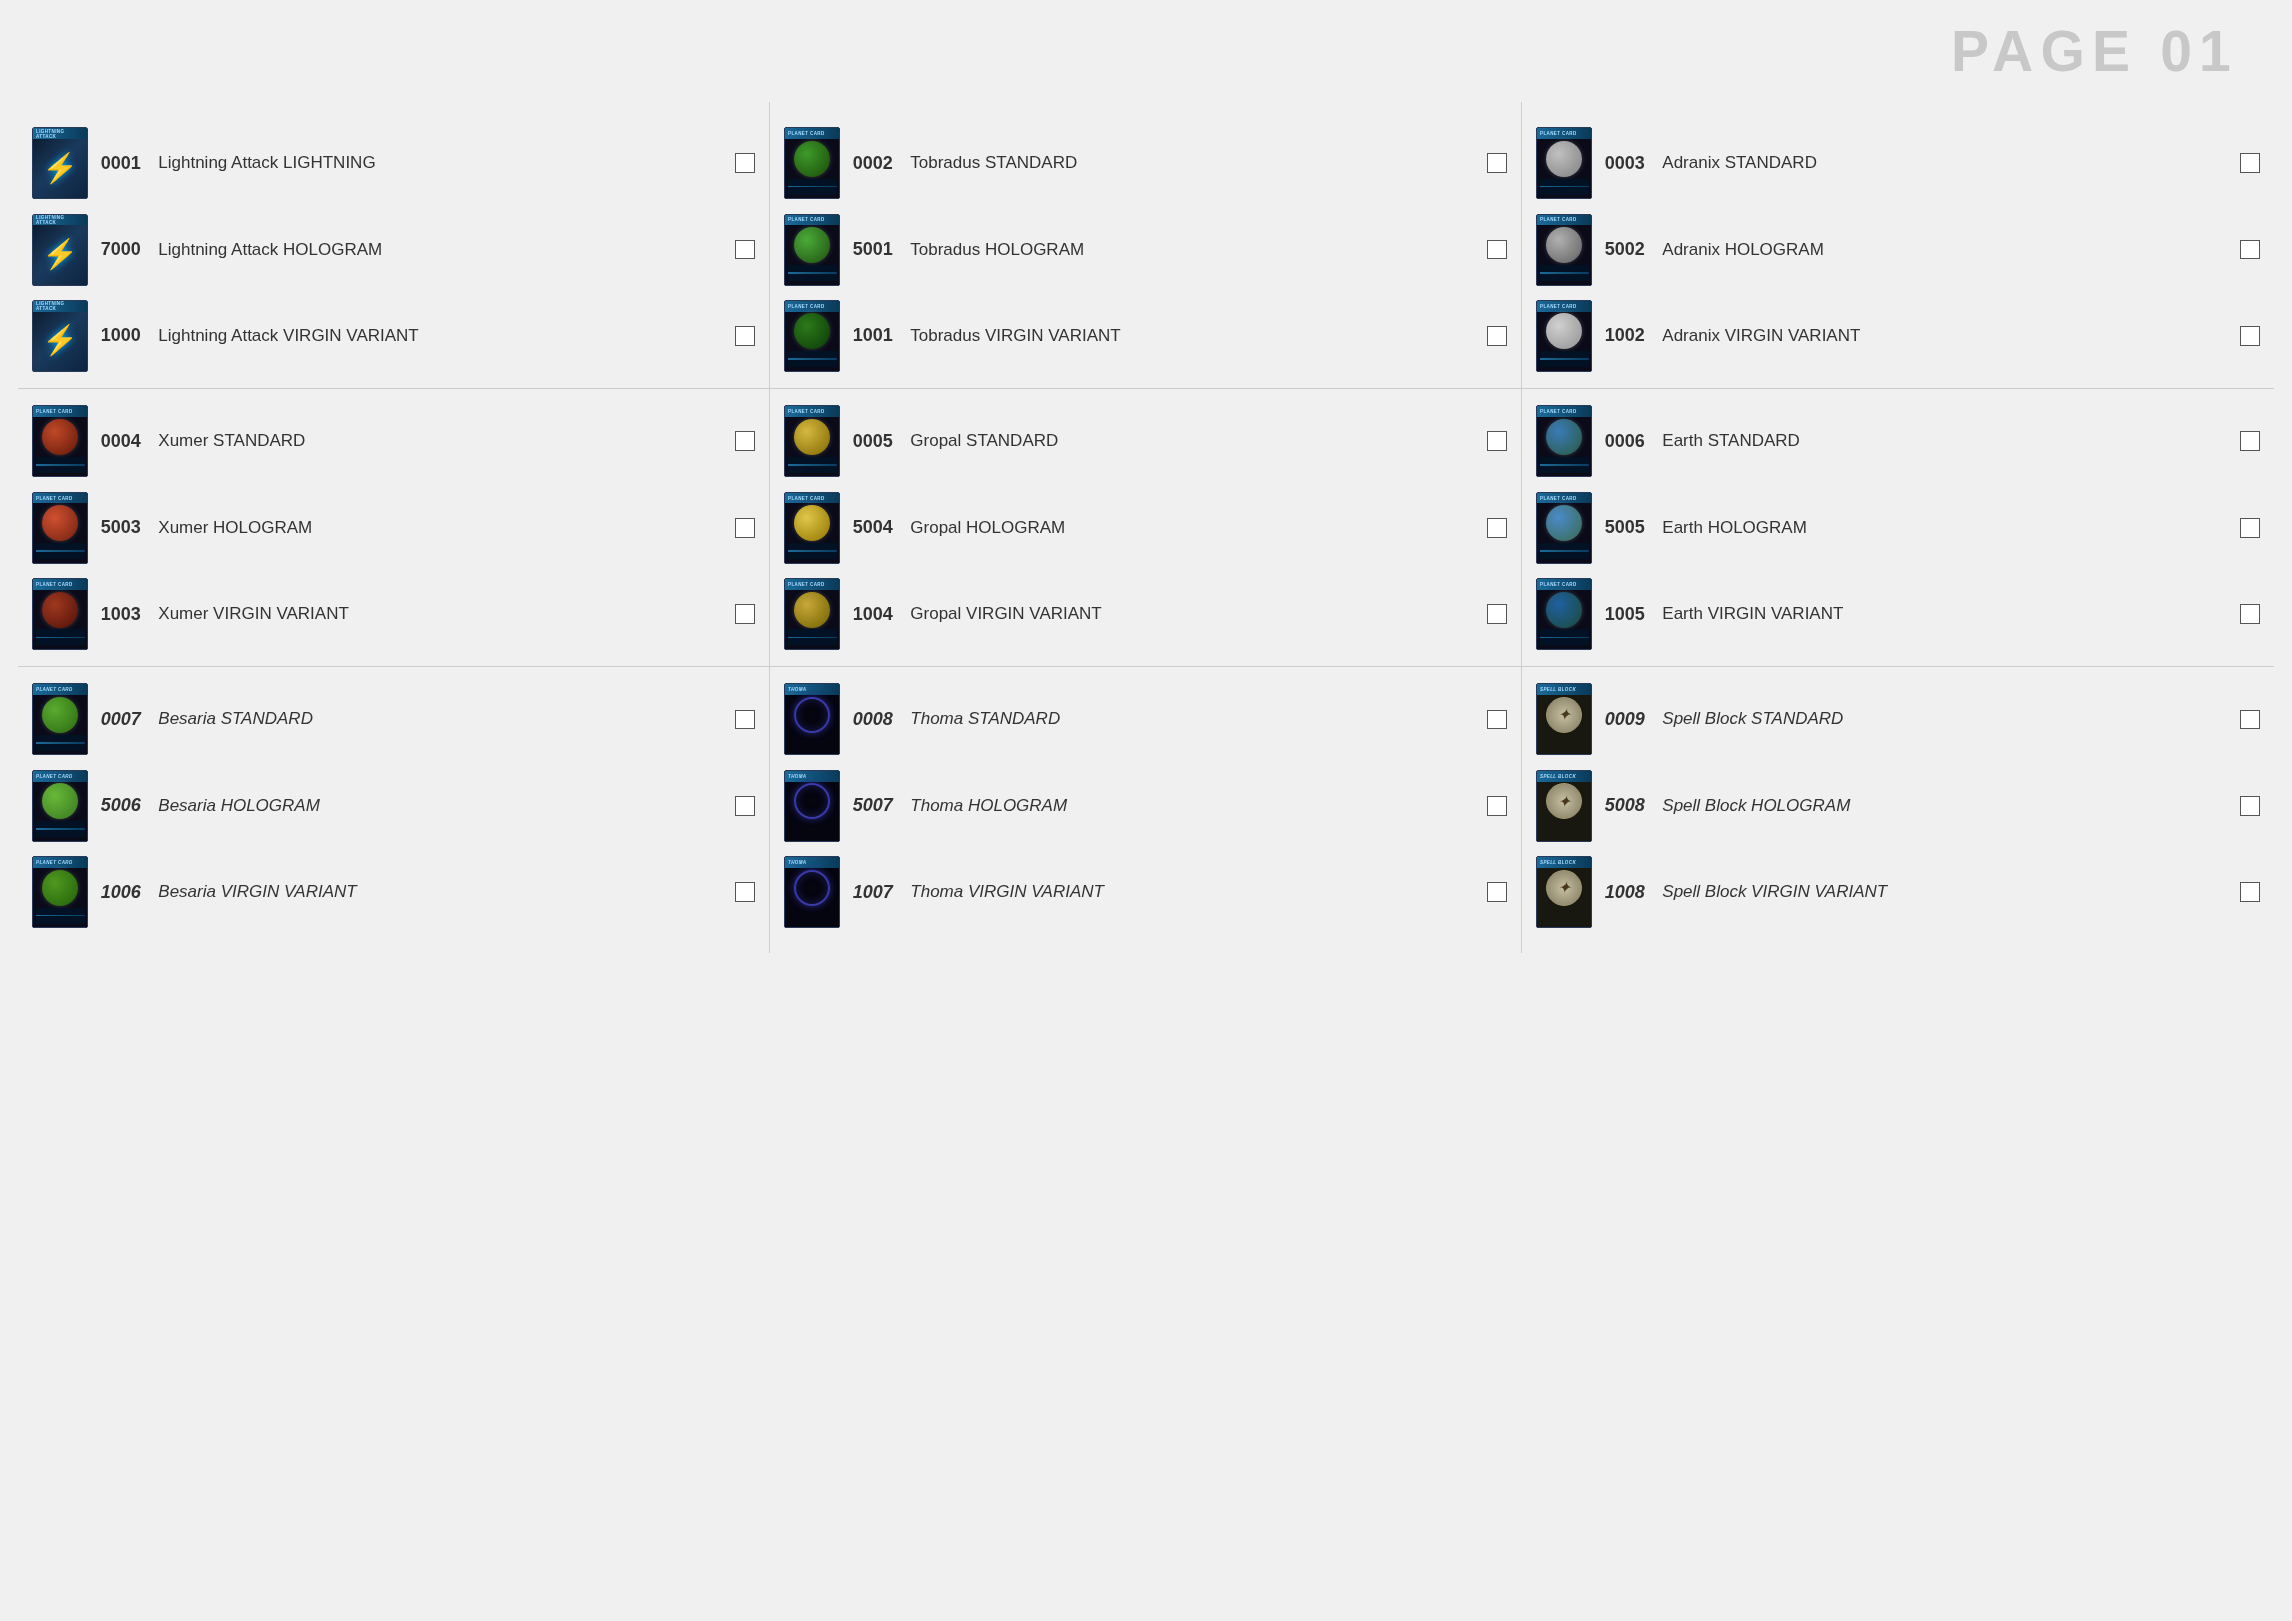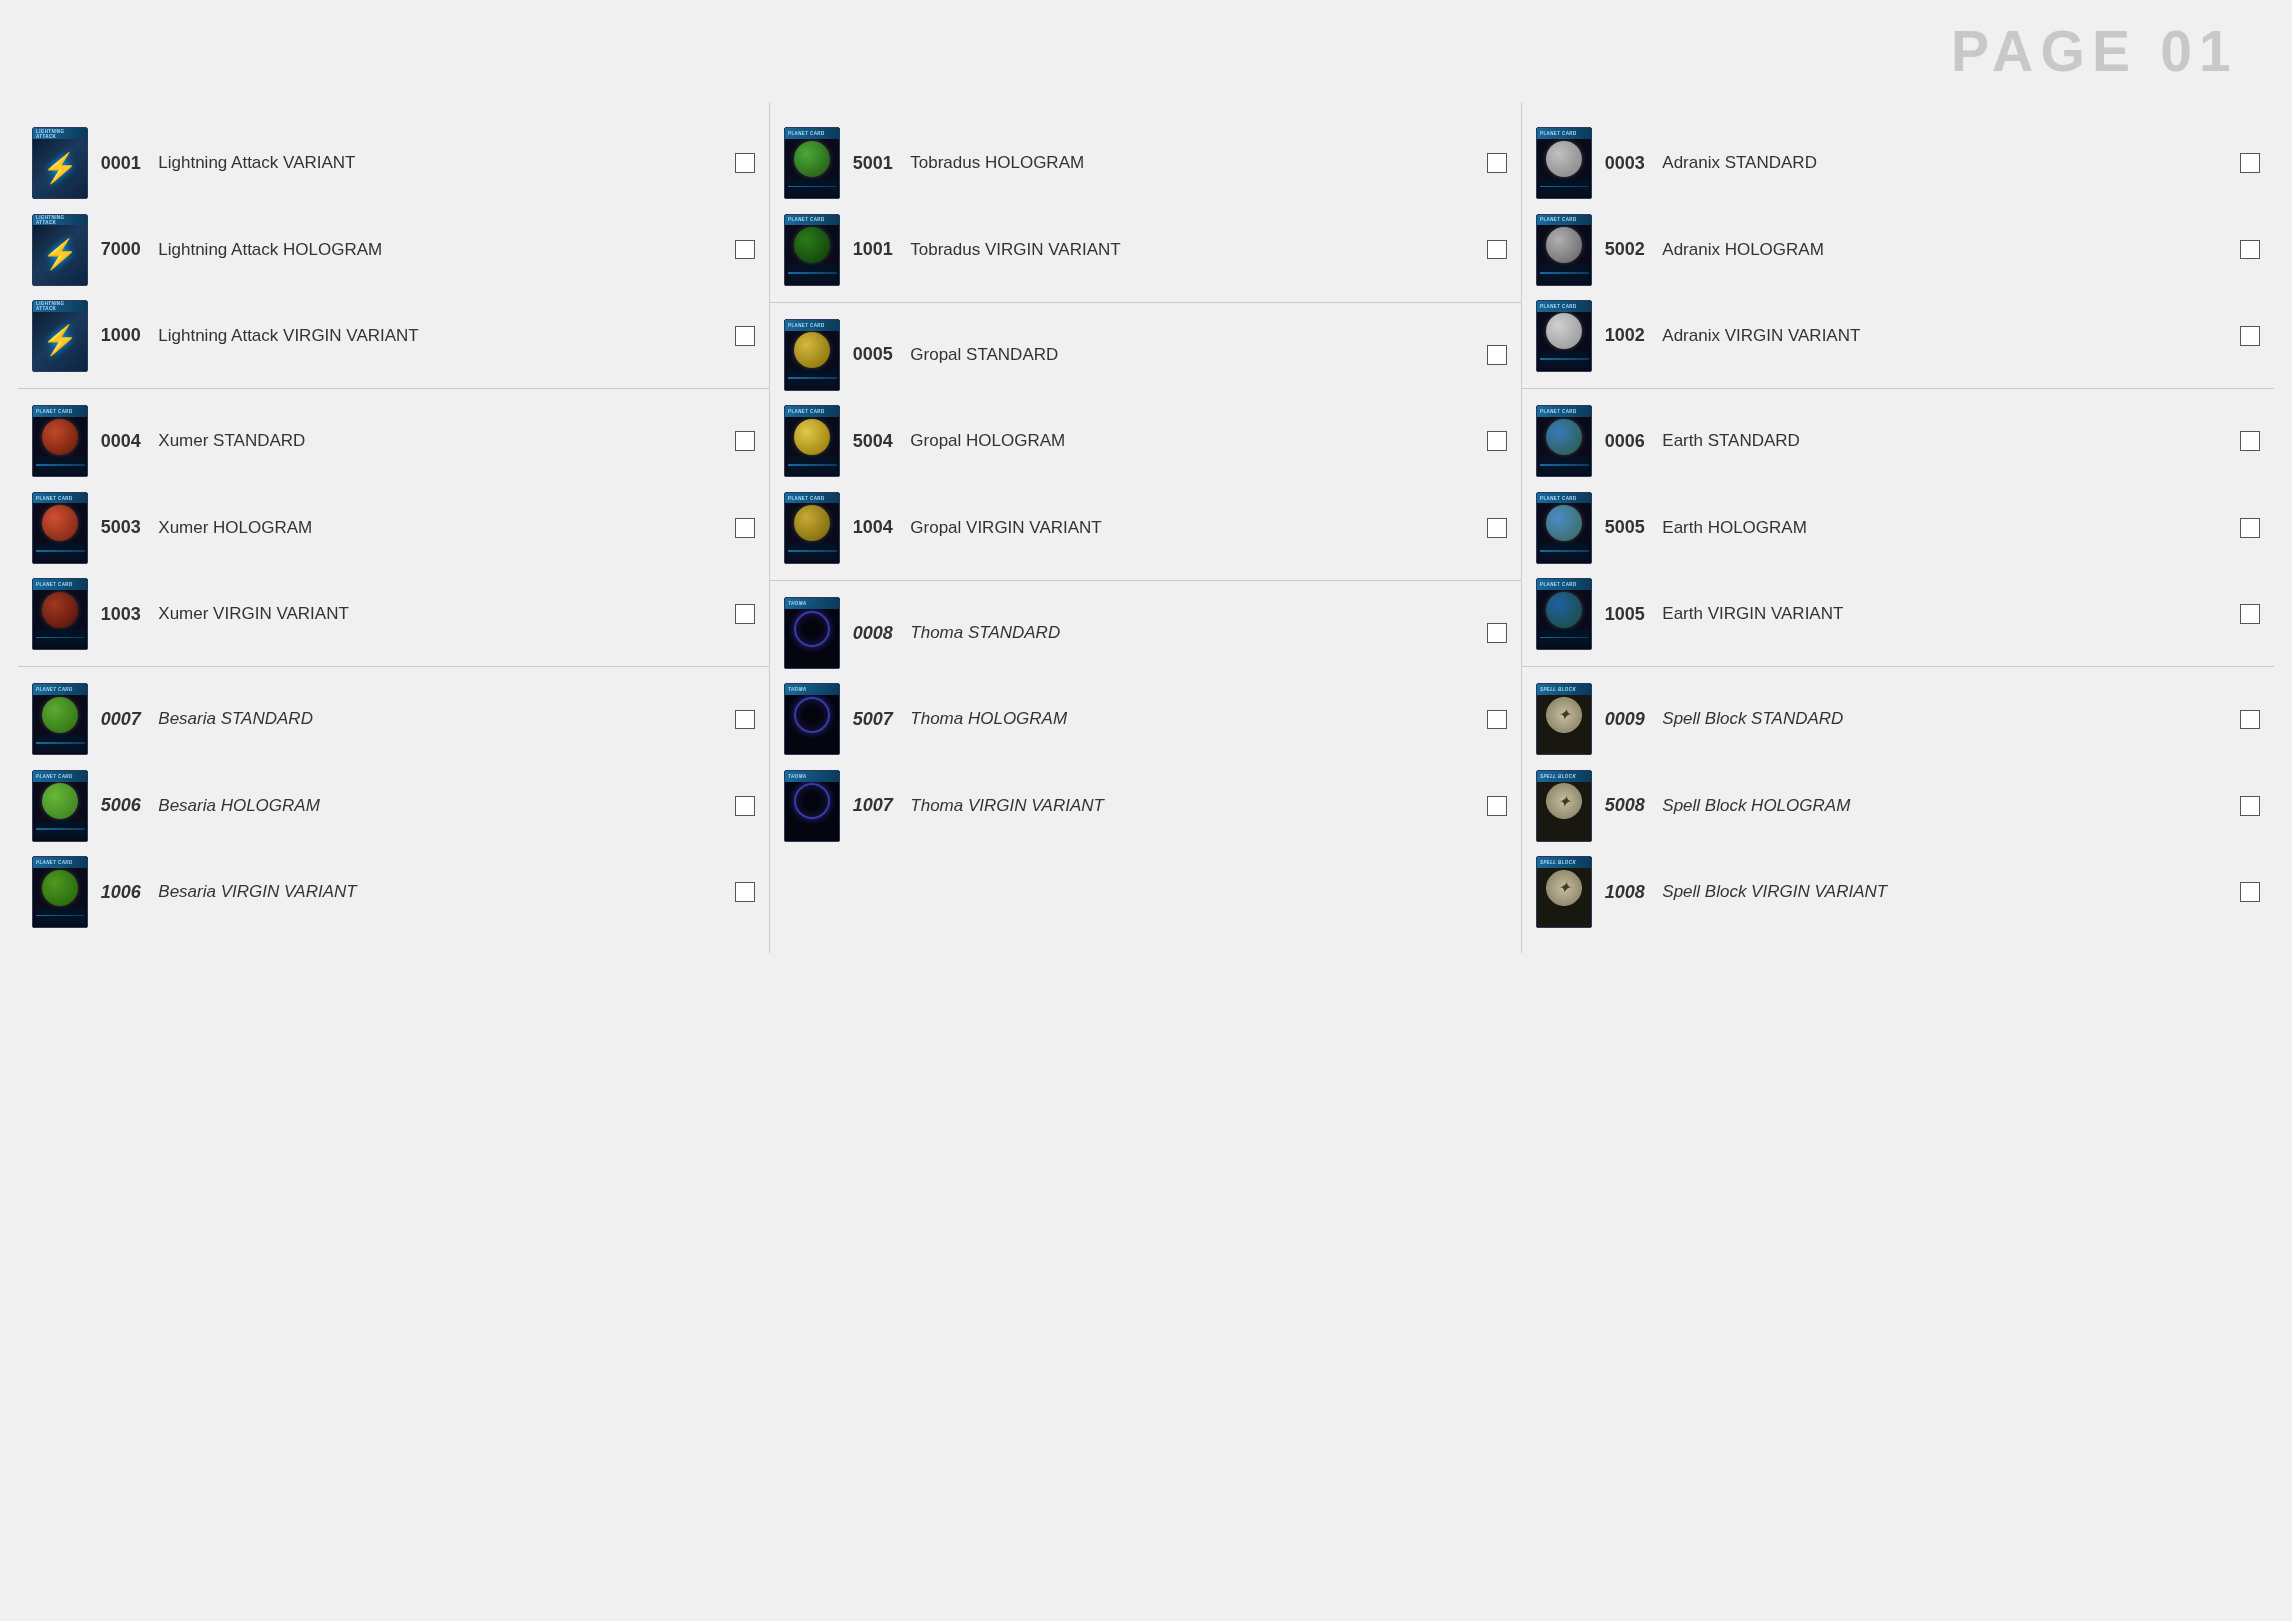--- a/index.html
+++ b/index.html
@@ -126,21 +126,21 @@
         <div class="card-image-inner card-lightning-std" style="background: linear-gradient(135deg,#0a1628,#1a3a5c,#0d2340);">
           <div class="card-header-strip">
                 <span>LIGHTNING ATTACK</span>
               </div>
           <div style="position:absolute;top:13.4px;left:4.5px;right:4.5px;bottom:4.5px;display:flex;align-items:center;justify-content:center;">
             <span style="font-size:29px;color:#88ddff;text-shadow:0 0 7.2px #00aaff;">⚡</span>
           </div>
         </div>
           </div>
           <span class="card-number">0001</span>
-          <span class="card-name">Lightning Attack VARIANT</span>
+          <span class="card-name">Lightning Attack LIGHTNING</span>
           <div class="checkbox"></div>
         </div>
         <div class="card-row">
           <div class="card-image">
         <div class="card-image-inner card-lightning-holo" style="background: linear-gradient(135deg,#0a1628,#1a3a5c,#0d2340);">
           <div class="card-header-strip">
                 <span>LIGHTNING ATTACK</span>
               </div>
           <div style="position:absolute;top:13.4px;left:4.5px;right:4.5px;bottom:4.5px;display:flex;align-items:center;justify-content:center;">
             <span style="font-size:29px;color:#88ddff;text-shadow:0 0 7.2px #00aaff;">⚡</span>
@@ -263,20 +263,36 @@
         </div>
           </div>
           <span class="card-number">1006</span>
           <span class="card-name">Besaria VIRGIN VARIANT</span>
           <div class="checkbox"></div>
         </div>
       </div>
     </div>
     <div class="column">
       <div class="section-group">
+        <div class="card-row">
+          <div class="card-image">
+        <div class="card-image-inner" style="background:#0a0a18;">
+          <div class="card-header-strip">
+                <span>PLANET CARD</span>
+              </div>
+          <div style="position:absolute;top:12.5px;left:50%;transform:translateX(-50%);width:36px;height:36px;border-radius:50%;background:radial-gradient(circle at 35% 35%,#3d9a2a,#1a4a08);box-shadow:0 0 5.4px rgba(255,255,255,0.2);"></div>
+          <div style="position:absolute;bottom:3.6px;left:2.7px;right:2.7px;height:16px;background:rgba(0,20,40,0.8);display:flex;align-items:center;">
+            <div style="width:100%;height:1.8px;background:linear-gradient(90deg,#1a6a9a,#0a3a5a);"></div>
+          </div>
+        </div>
+          </div>
+          <span class="card-number">0002</span>
+          <span class="card-name">Tobradus STANDARD</span>
+          <div class="checkbox"></div>
+        </div>
         <div class="card-row">
           <div class="card-image">
         <div class="card-image-inner" style="background:#0a0a18;">
           <div class="card-header-strip">
                 <span>PLANET CARD</span>
               </div>
           <div style="position:absolute;top:12.5px;left:50%;transform:translateX(-50%);width:36px;height:36px;border-radius:50%;background:radial-gradient(circle at 35% 35%,#4aaa38,#205010);box-shadow:0 0 5.4px rgba(255,255,255,0.2);"></div>
           <div style="position:absolute;bottom:3.6px;left:2.7px;right:2.7px;height:16px;background:rgba(0,20,40,0.8);display:flex;align-items:center;">
             <div style="width:100%;height:1.8px;background:linear-gradient(90deg,#1a6a9a,#0a3a5a);"></div>
           </div>

